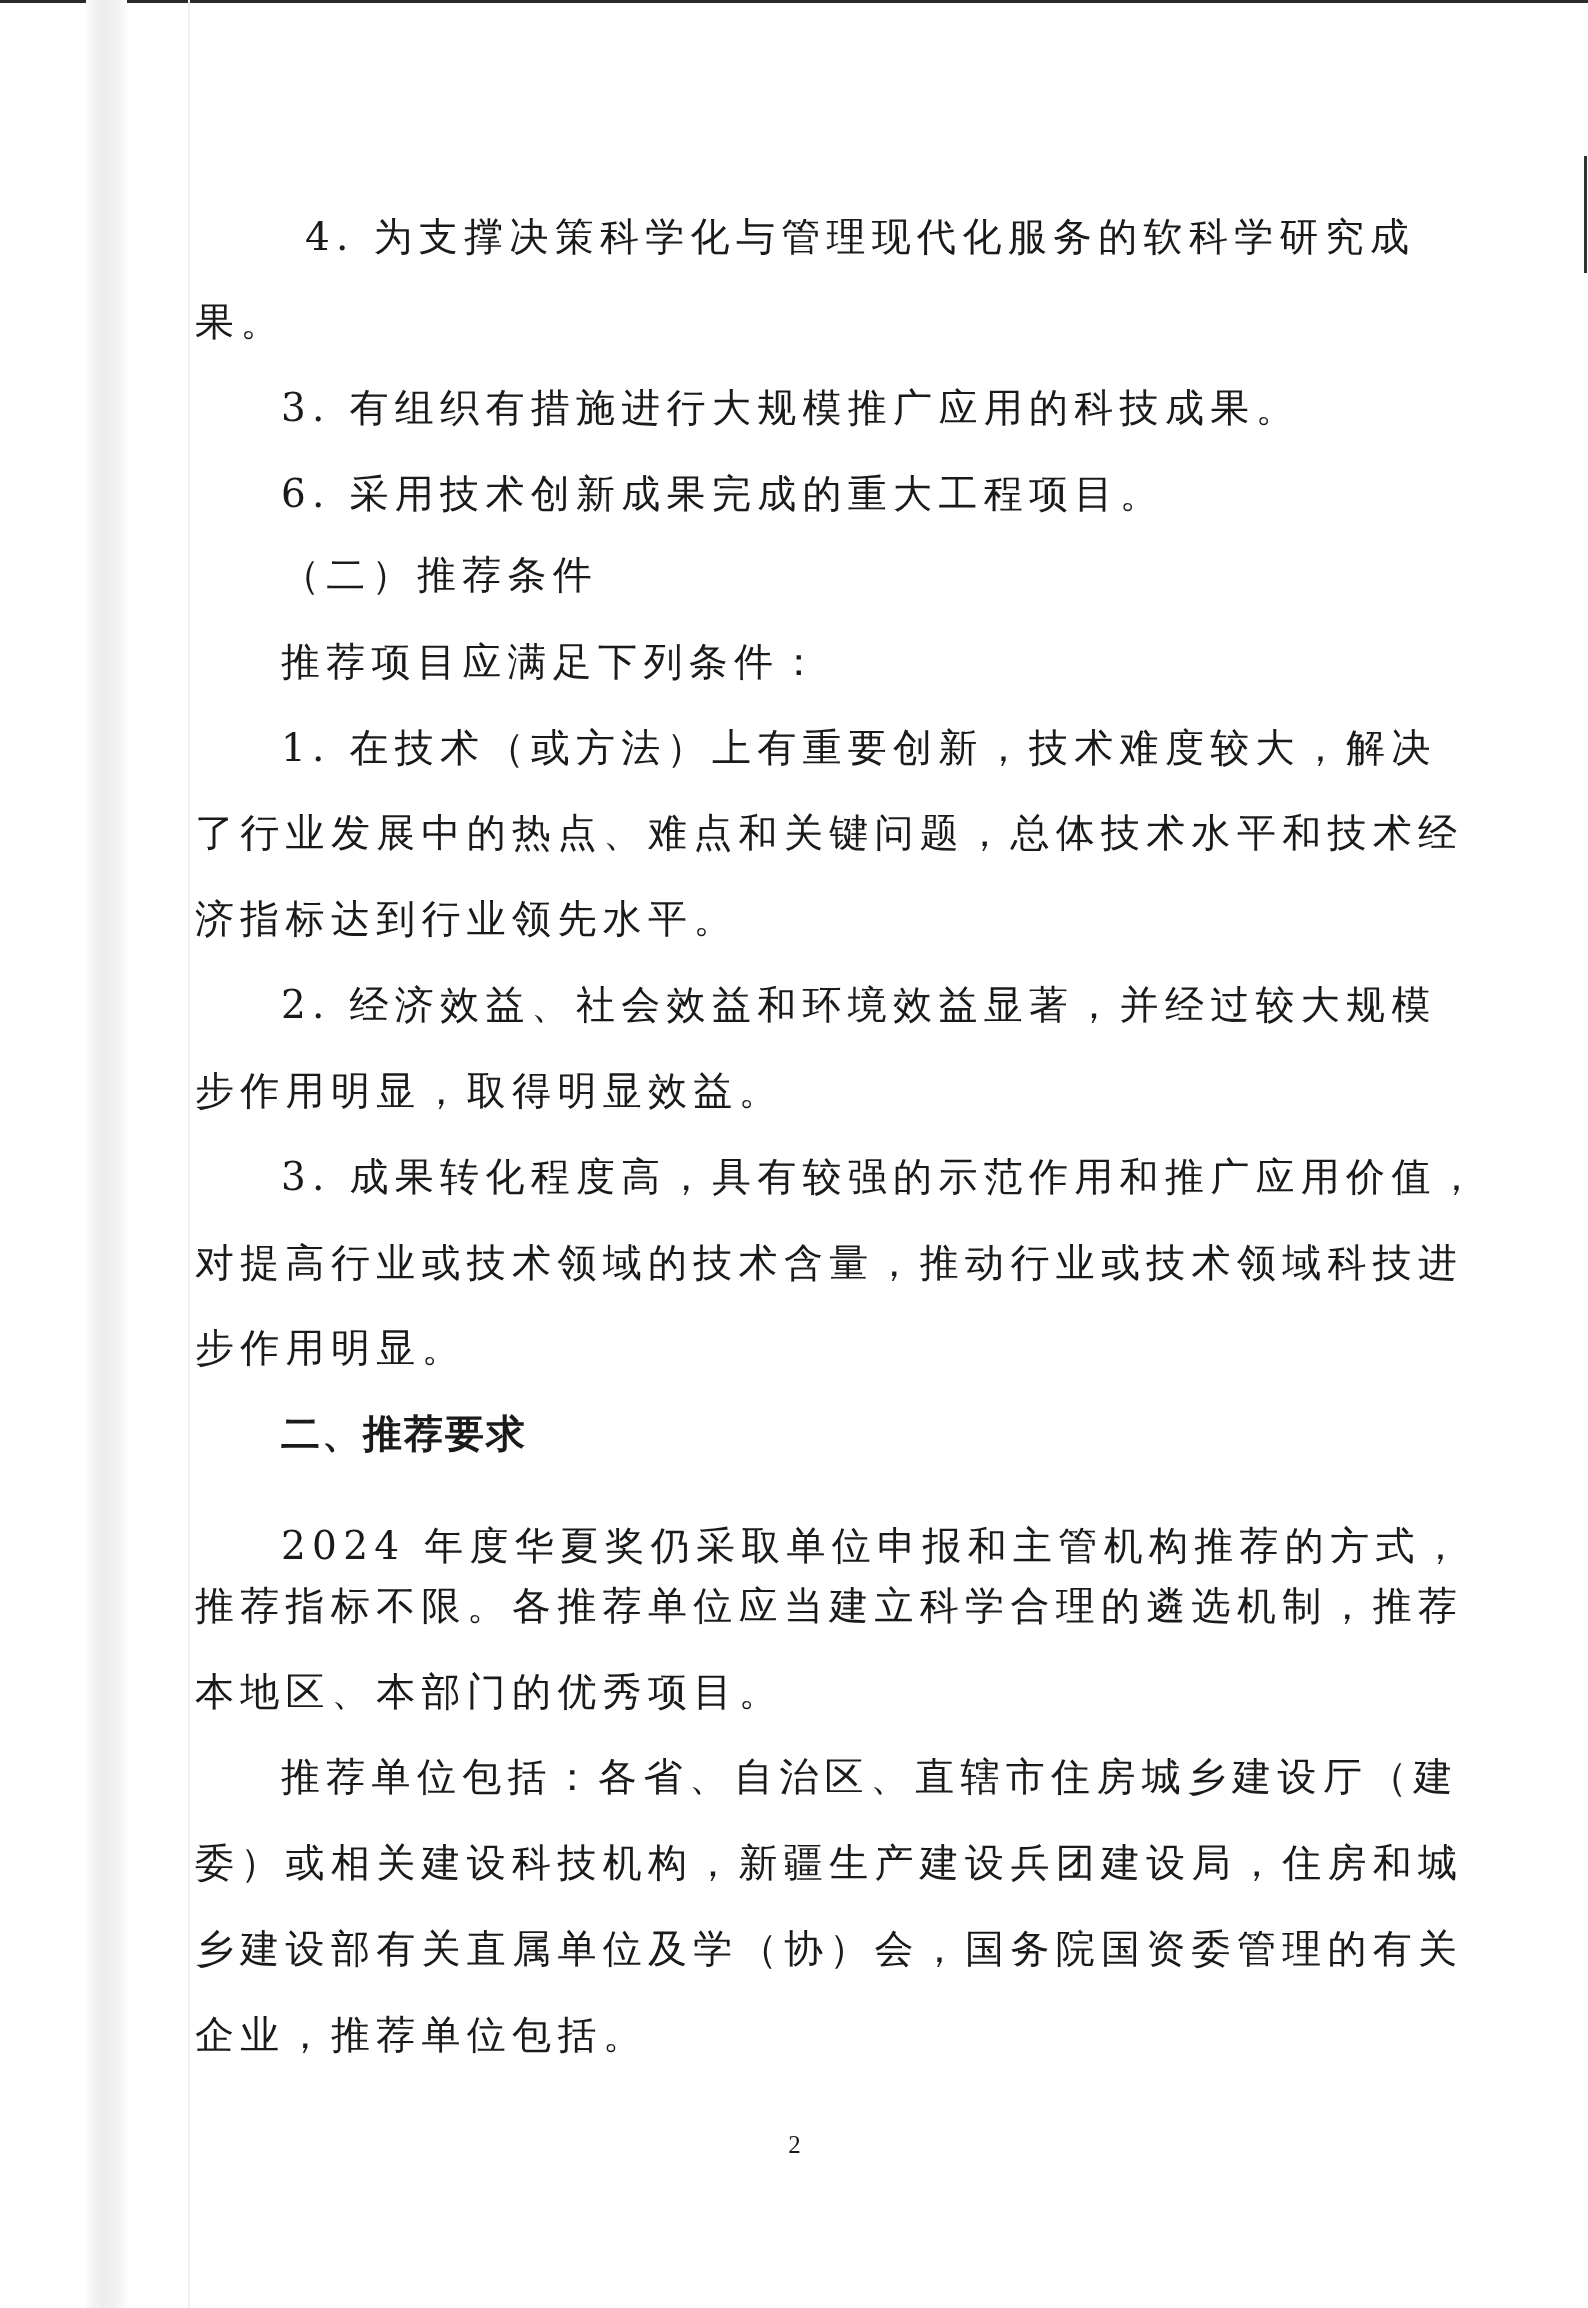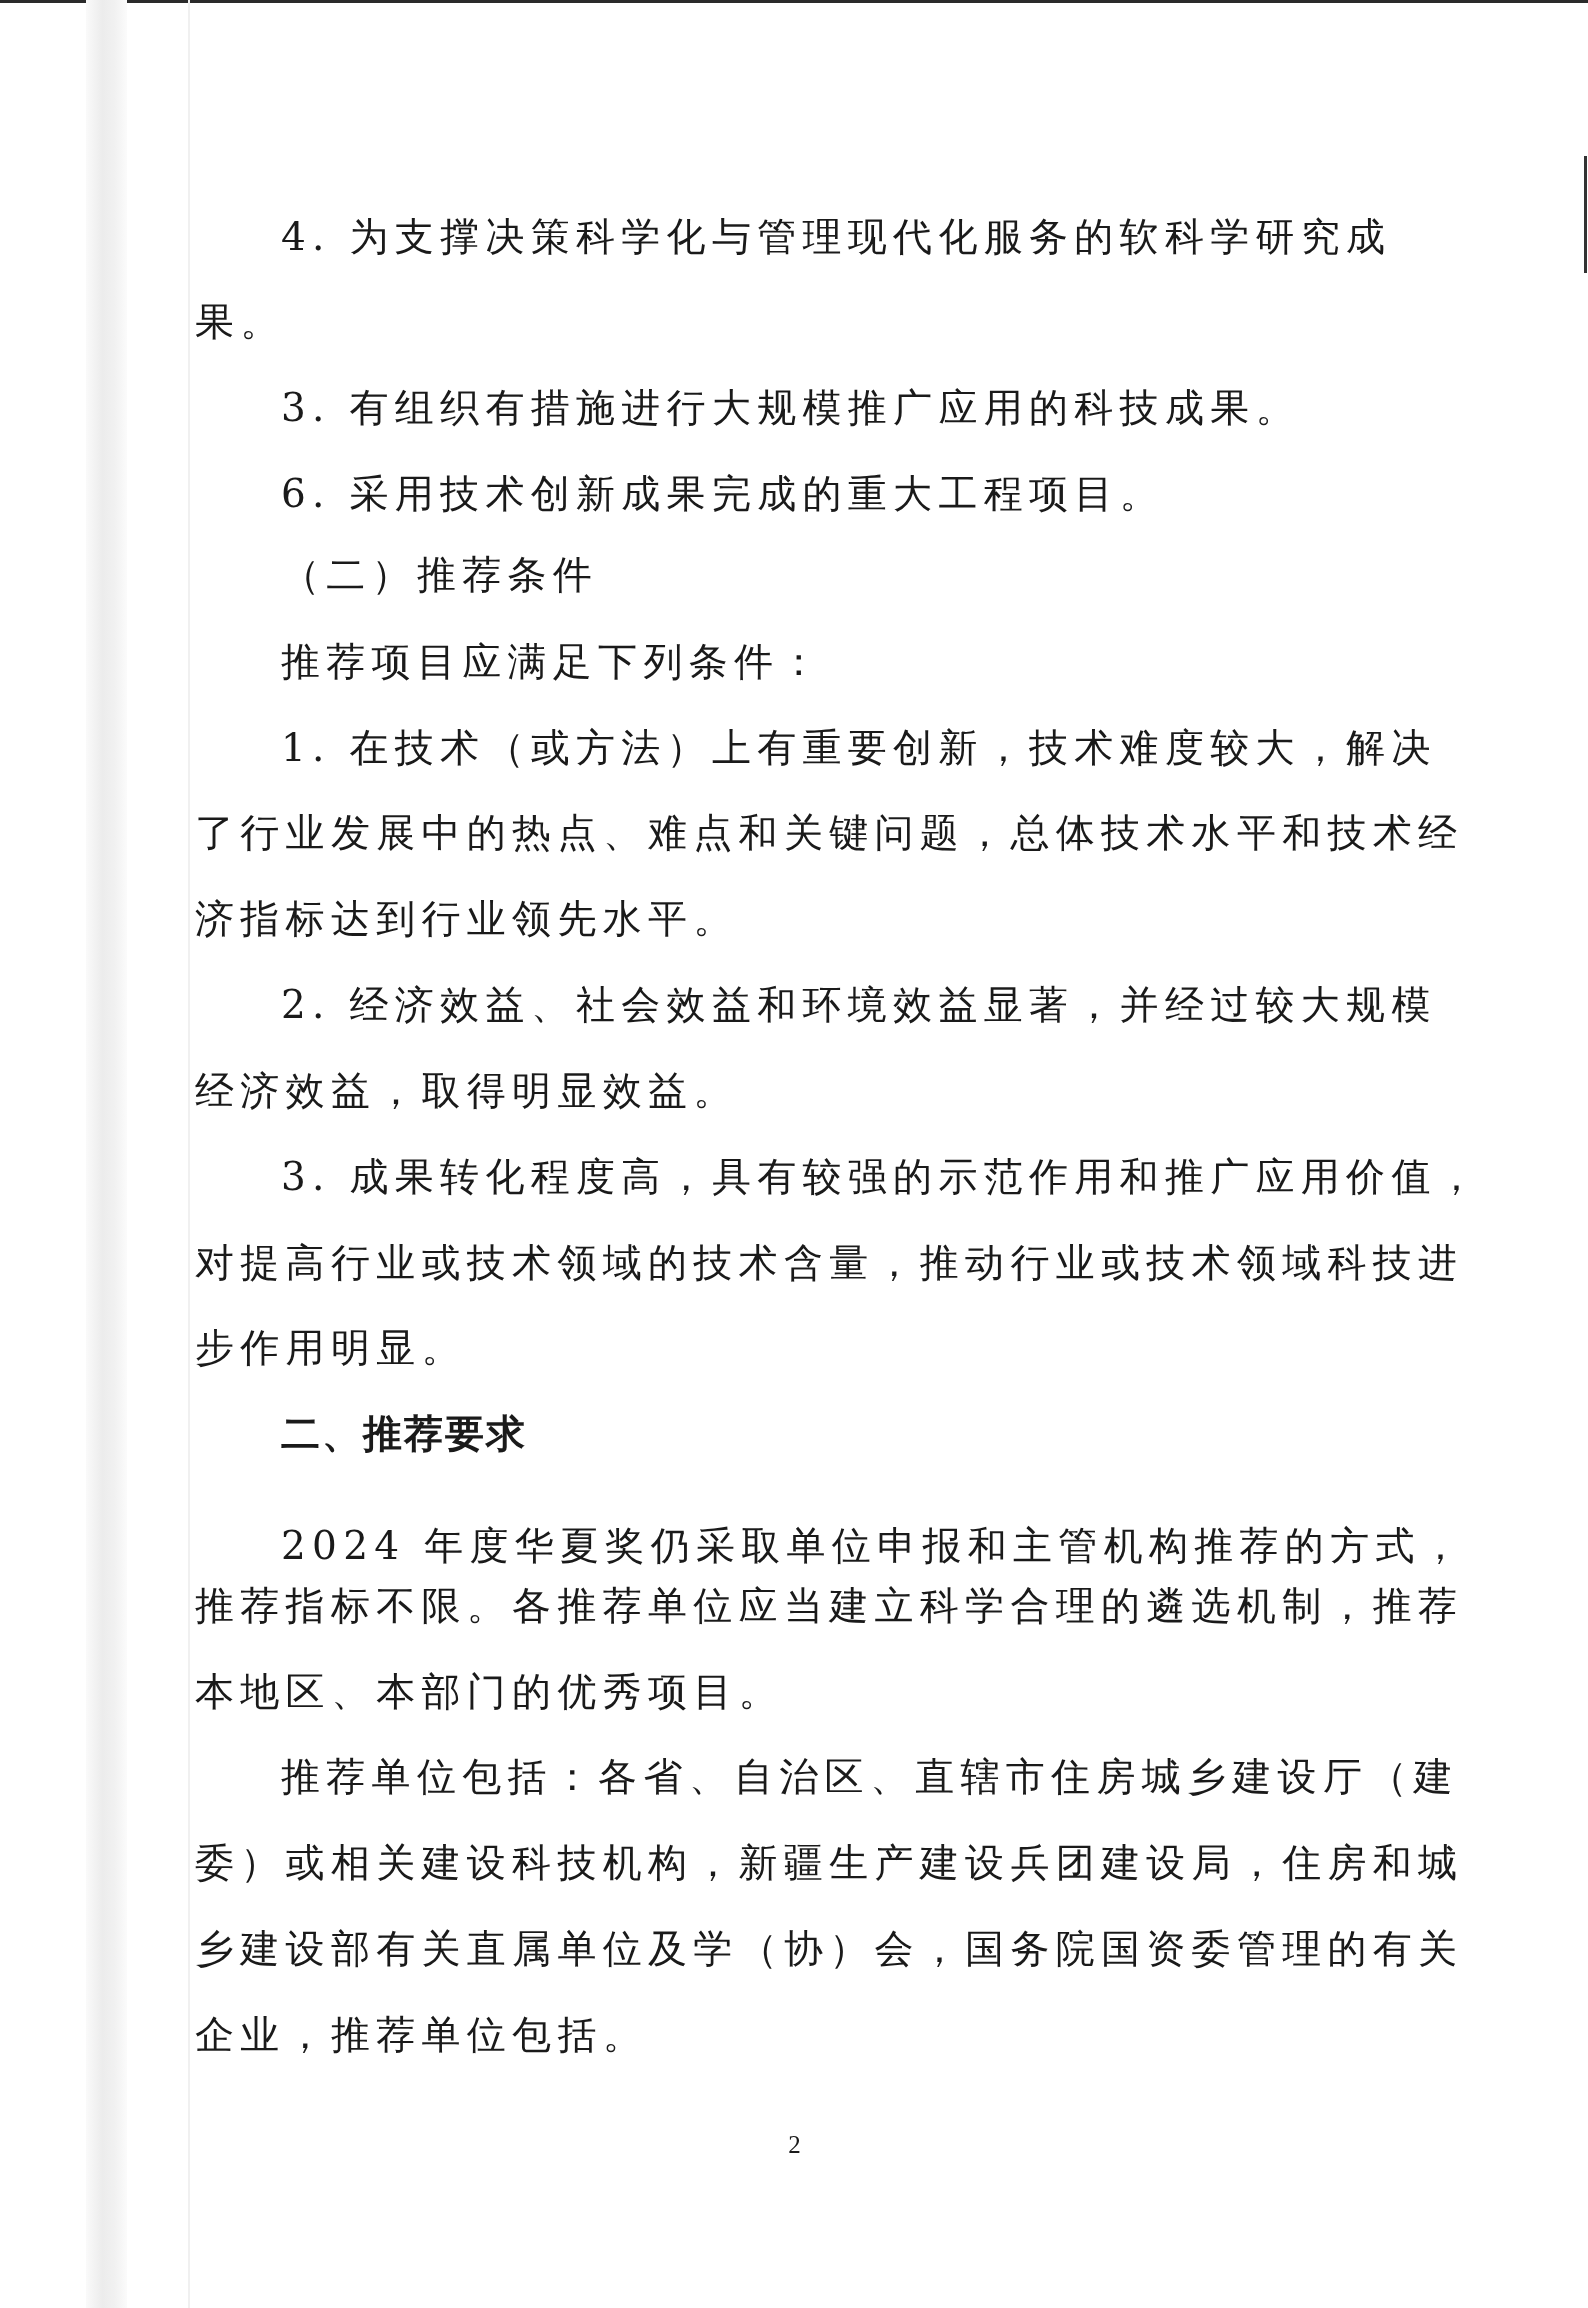--- a/index.html
+++ b/index.html
@@ -21,31 +21,31 @@
 </style>
 </head>
 <body>
 
 <div class="top-edge"></div>
 <div class="scan-shadow"></div>
 <div class="scan-line"></div>
 <div class="right-mark"></div>
 
 <div class="page" id="page">
-    <div class="line indent" style="top: 213px;">4. 为支撑决策科学化与管理现代化服务的软科学研究成</div>
+    <div class="line indent" style="top: 213px; margin-left: 24px;">4. 为支撑决策科学化与管理现代化服务的软科学研究成</div>
     <div class="line" style="top: 298px;">果。</div>
     <div class="line indent" style="top: 384px;">3. 有组织有措施进行大规模推广应用的科技成果。</div>
     <div class="line indent" style="top: 470px;">6. 采用技术创新成果完成的重大工程项目。</div>
     <div class="line indent" style="top: 551px;">（二）推荐条件</div>
     <div class="line indent" style="top: 638px;">推荐项目应满足下列条件：</div>
     <div class="line indent" style="top: 724px;">1. 在技术（或方法）上有重要创新，技术难度较大，解决</div>
     <div class="line" style="top: 809px;">了行业发展中的热点、难点和关键问题，总体技术水平和技术经</div>
     <div class="line" style="top: 895px; font-family: Liberation Serif, serif;">济指标达到行业领先水平。</div>
     <div class="line indent" style="top: 981px;">2. 经济效益、社会效益和环境效益显著，并经过较大规模</div>
-    <div class="line" style="top: 1067px;">经济效益，取得明显效益。</div>
+    <div class="line" style="top: 1067px;">步作用明显，取得明显效益。</div>
     <div class="line indent" style="top: 1153px;">3. 成果转化程度高，具有较强的示范作用和推广应用价值，</div>
     <div class="line" style="top: 1239px;">对提高行业或技术领域的技术含量，推动行业或技术领域科技进</div>
     <div class="line" style="top: 1324px;">步作用明显。</div>
     <div class="line indent bold" style="top: 1410px;">二、推荐要求</div>
     <div class="line indent" style="top: 1496px; margin-top: 26px;">2024 年度华夏奖仍采取单位申报和主管机构推荐的方式，</div>
     <div class="line" style="top: 1582px;">推荐指标不限。各推荐单位应当建立科学合理的遴选机制，推荐</div>
     <div class="line" style="top: 1668px;">本地区、本部门的优秀项目。</div>
     <div class="line indent" style="top: 1753px;">推荐单位包括：各省、自治区、直辖市住房城乡建设厅（建</div>
     <div class="line" style="top: 1839px;">委）或相关建设科技机构，新疆生产建设兵团建设局，住房和城</div>
     <div class="line" style="top: 1925px;">乡建设部有关直属单位及学（协）会，国务院国资委管理的有关</div>

